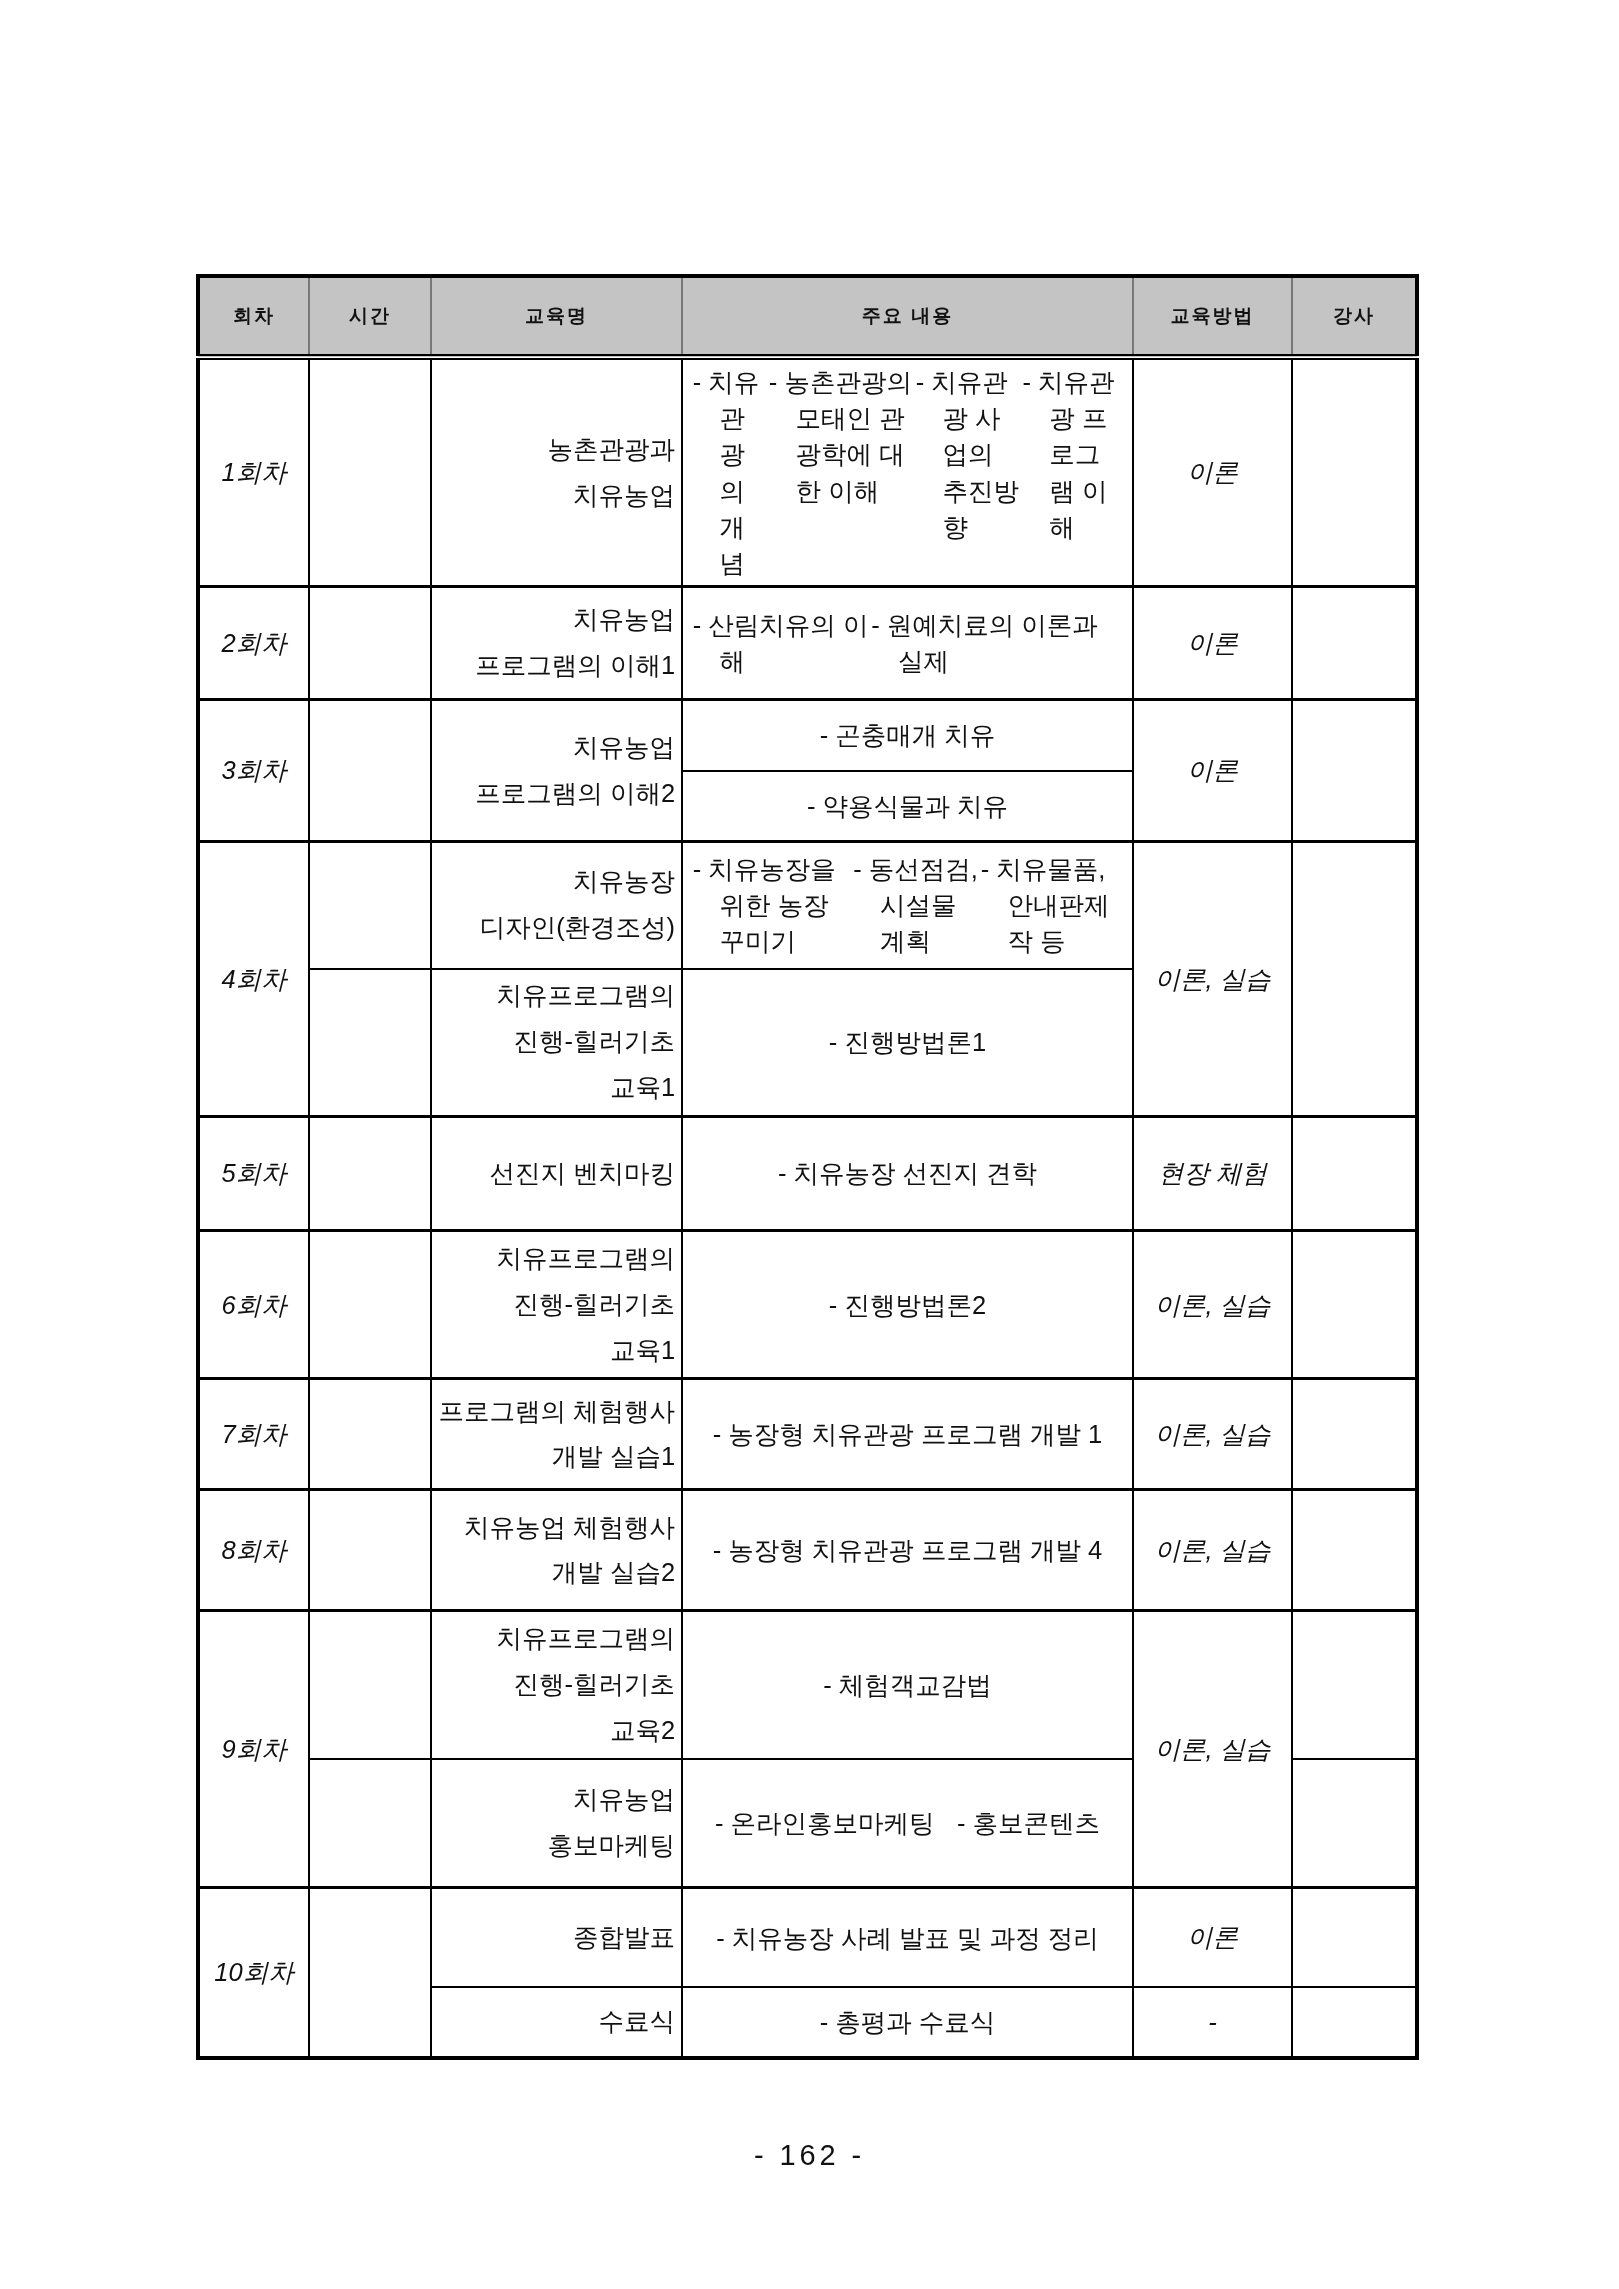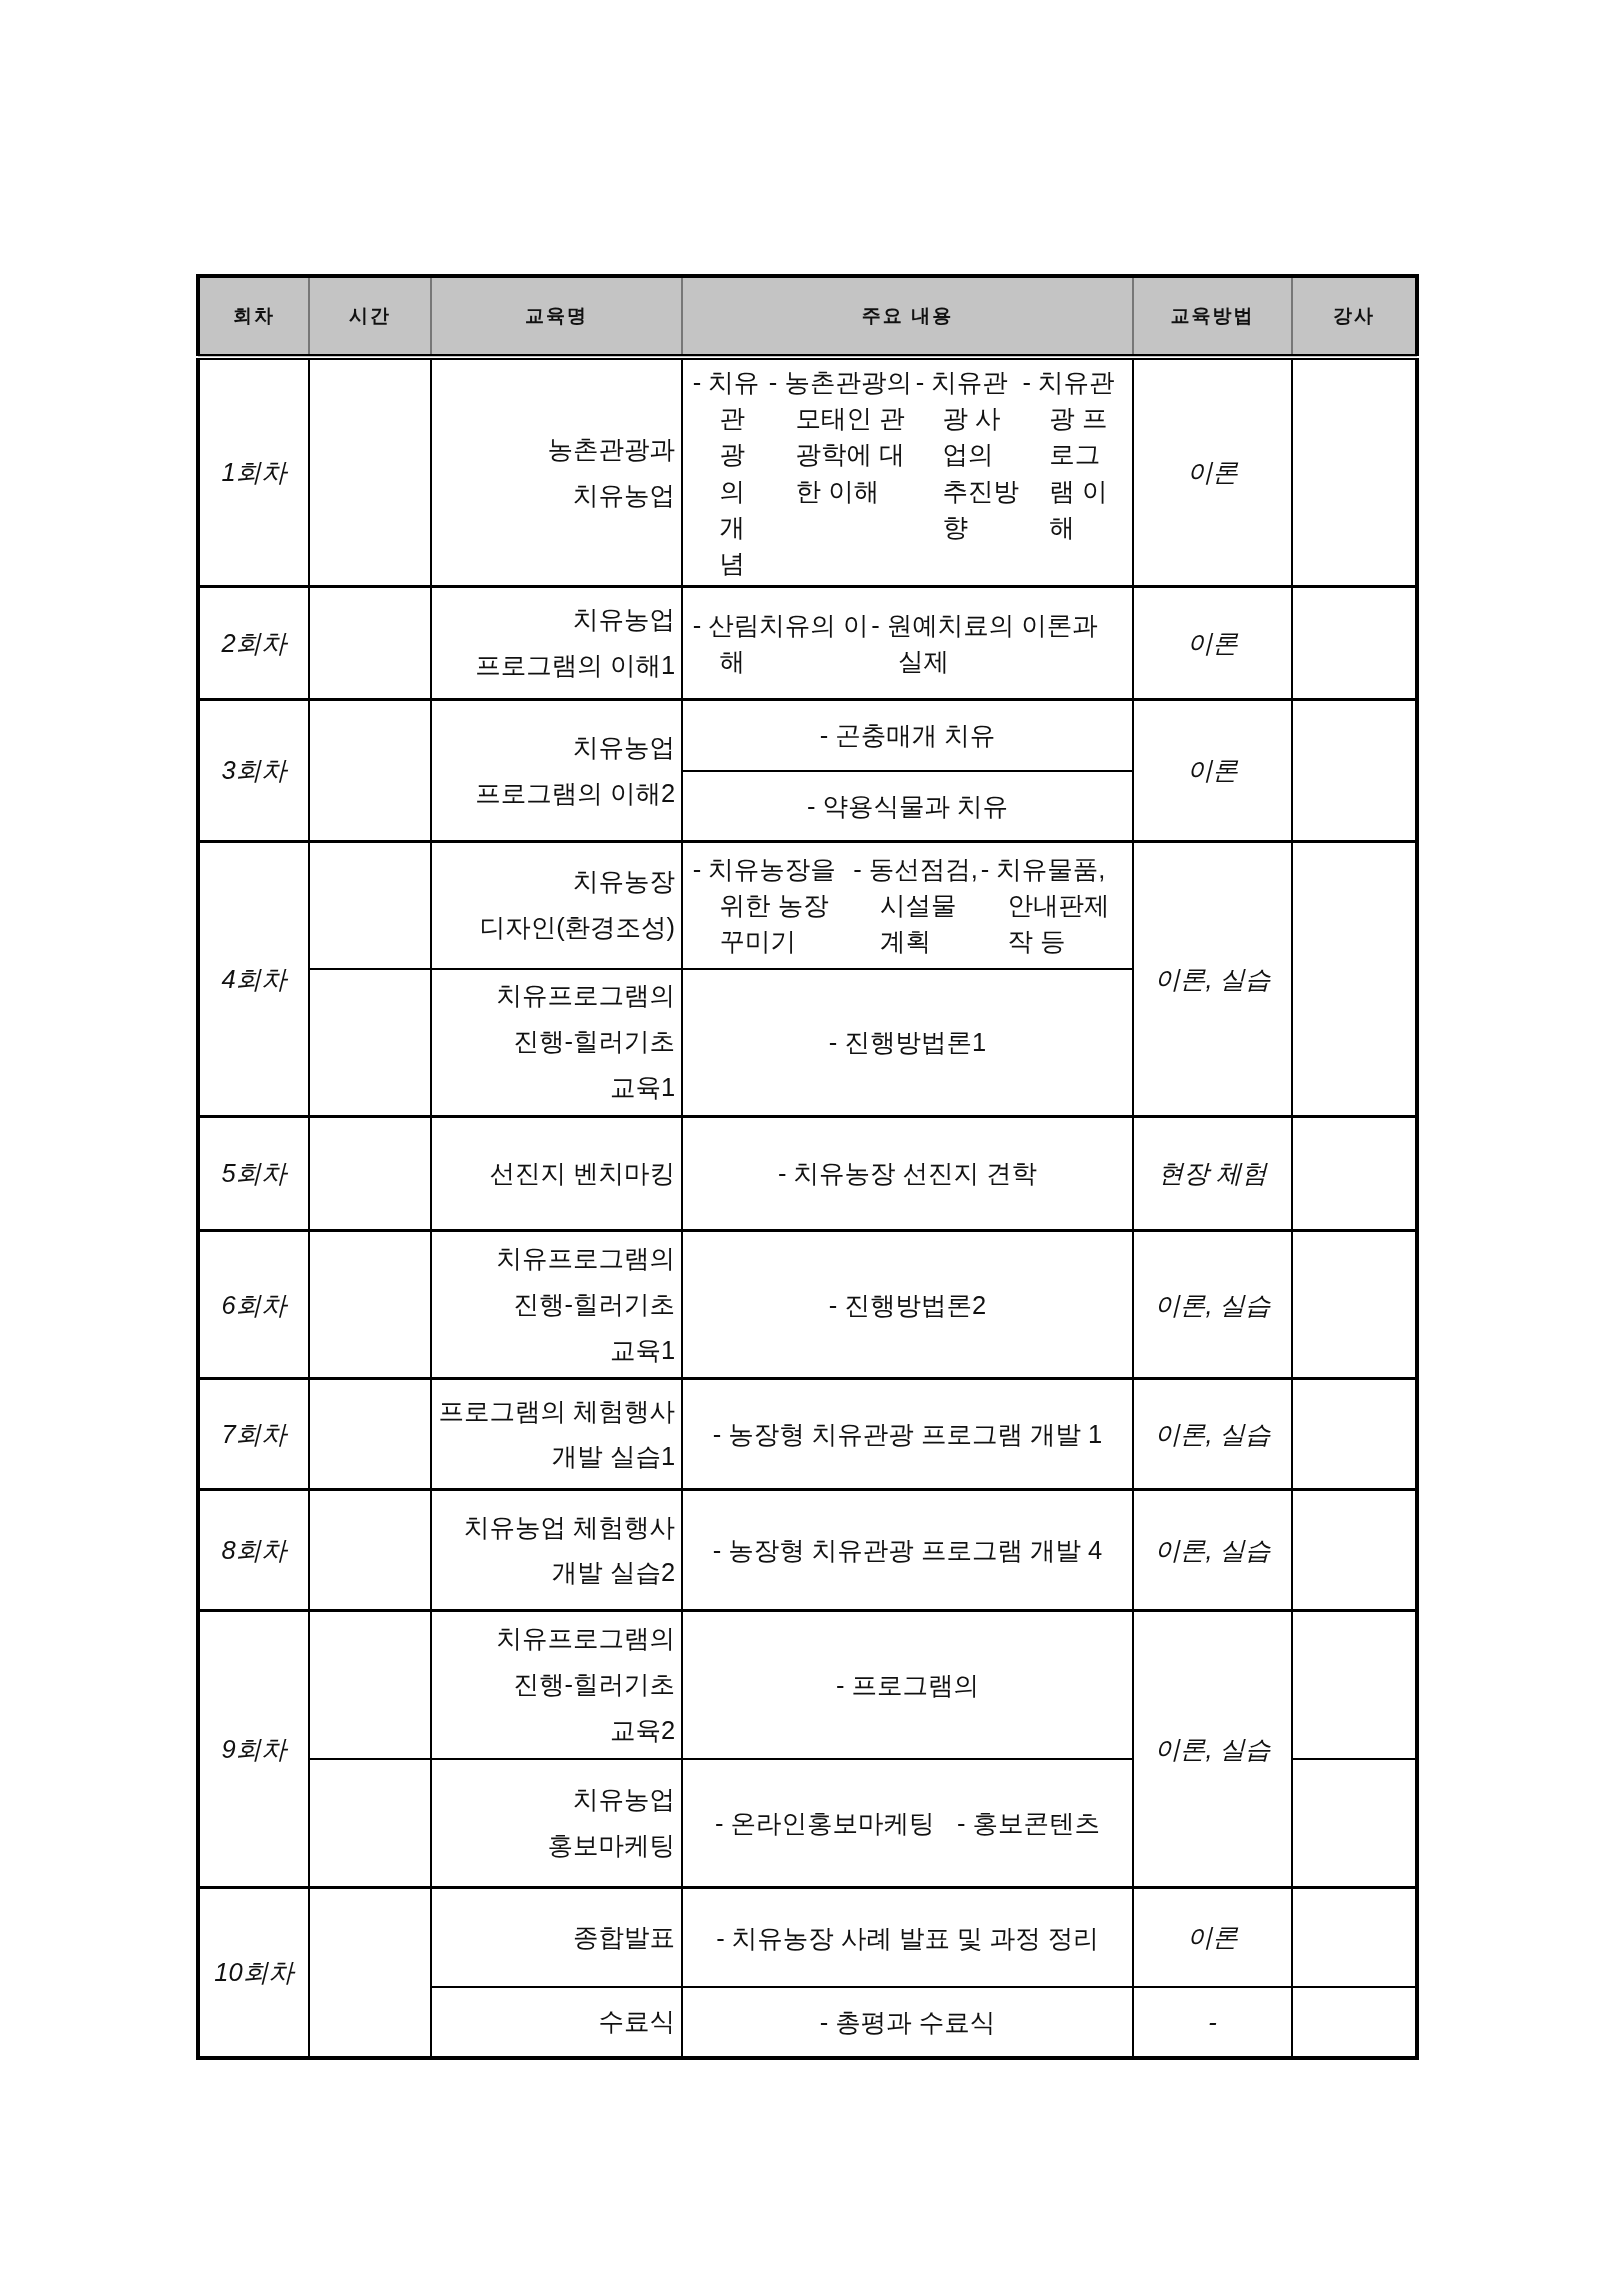--- a/index.html
+++ b/index.html
@@ -253,21 +253,21 @@
       </tr>
 
       <tr class="major" style="height:120px">
         <td class="session" rowspan="2">9회차</td>
         <td class="time"></td>
         <td class="course">치유프로그램의
 진행-힐러기초
 교육2</td>
         <td class="content">
           <div class="items">
-            <div class="item">- 프로그램의</div>
+            <div class="item">- 체험객교감법</div>
           </div>
         </td>
         <td class="method" rowspan="2">이론, 실습</td>
         <td class="instructor"></td>
       </tr>
       <tr class="sub" style="height:129px">
         <td class="time"></td>
         <td class="course">치유농업
 홍보마케팅</td>
         <td class="content">
@@ -297,14 +297,15 @@
           <div class="items">
             <div class="item">- 총평과 수료식</div>
           </div>
         </td>
         <td class="method">-</td>
         <td class="instructor"></td>
       </tr>
     </tbody>
   </table>
 
+  <div class="page-number">- 162 -</div>
 </div>
 
 
 </body></html>

